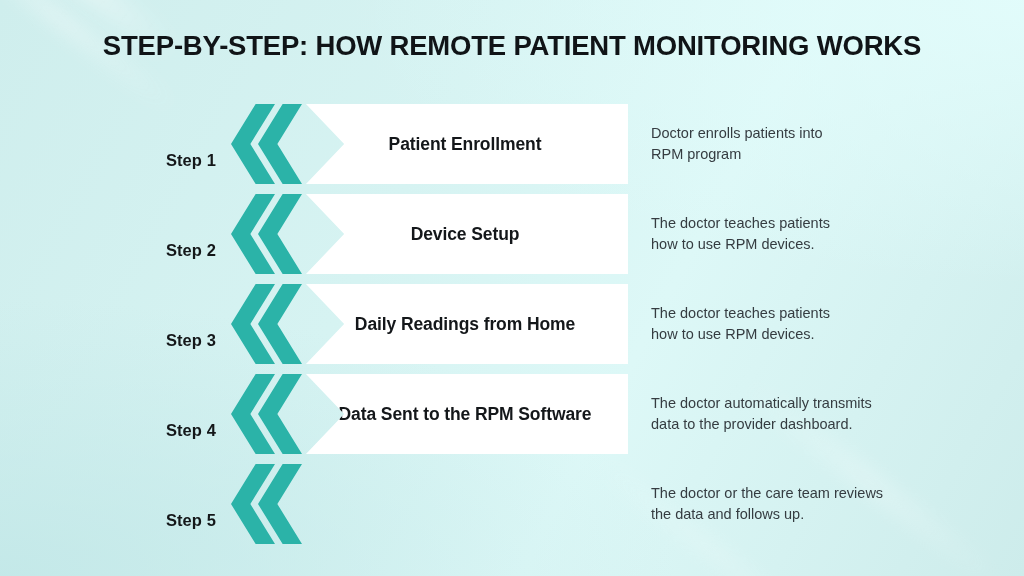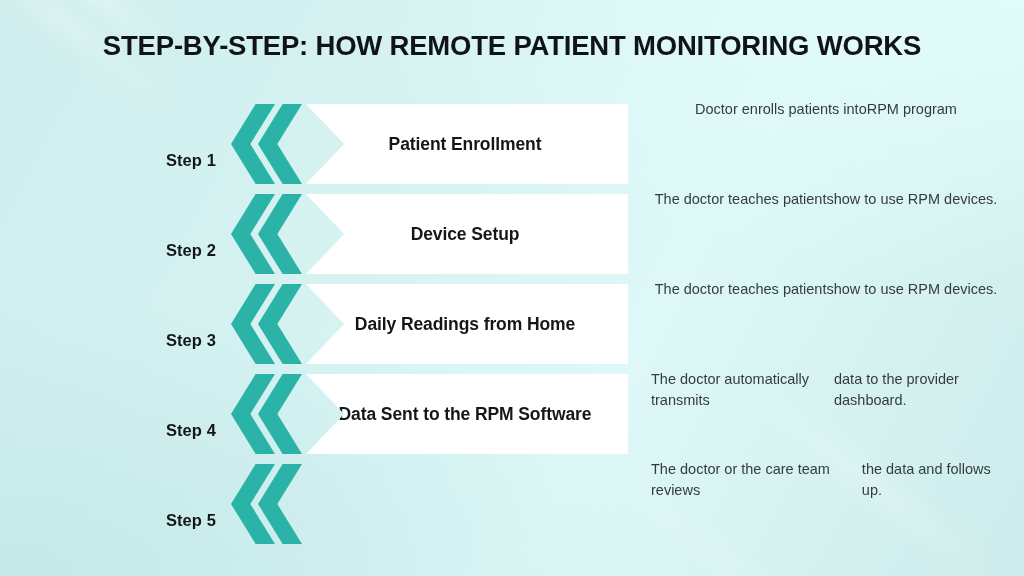--- a/index.html
+++ b/index.html
@@ -131,20 +131,21 @@
     margin-left: 34px;
   }
 
   .desc {
     position: absolute;
     left: 651px;
     top: 0;
     width: 350px;
     height: 90px;
     display: flex;
+    flex-direction: column;
     justify-content: center;
     font-size: 14.5px;
     line-height: 1.45;
     color: #353c41;
   }
   .desc span { display: block; }
 </style>
 </head>
 <body>
 

